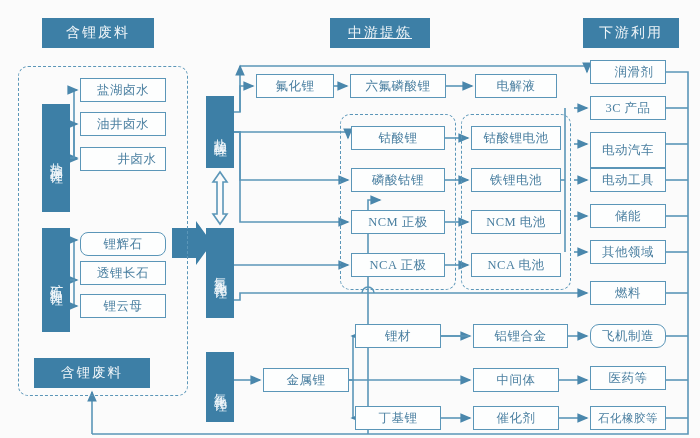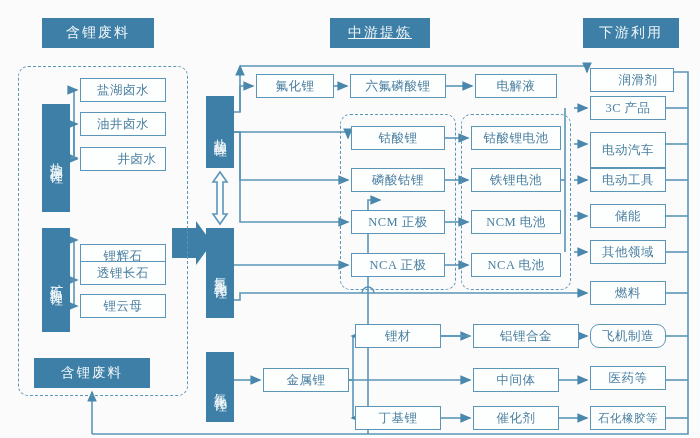--- a/index.html
+++ b/index.html
@@ -143,21 +143,21 @@
   <div class="hdr" style="left:330px;top:18px;width:100px;height:30px;text-decoration:underline;">中游提炼</div>
   <div class="hdr" style="left:583px;top:18px;width:96px;height:30px;">下游利用</div>
 
   <div class="vblock" style="left:42px;top:104px;width:28px;height:108px;">盐湖提锂</div>
   <div class="vblock" style="left:42px;top:228px;width:28px;height:104px;">矿石提锂</div>
 
   <div class="node" style="left:80px;top:78px;width:86px;height:24px;">盐湖卤水</div>
   <div class="node" style="left:80px;top:112px;width:86px;height:24px;">油井卤水</div>
   <div class="node" style="left:80px;top:147px;width:86px;height:24px;padding-left:28px;">井卤水</div>
 
-  <div class="node" style="left:80px;top:244px;width:86px;height:24px;">锂辉石</div>
+  <div class="node" style="left:80px;top:232px;width:86px;height:24px;border-radius:8px;">锂辉石</div>
   <div class="node" style="left:80px;top:261px;width:86px;height:24px;text-align:right;">透锂长石</div>
   <div class="node" style="left:80px;top:294px;width:86px;height:24px;">锂云母</div>
 
   <div class="hblock" style="left:34px;top:358px;width:116px;height:30px;">含锂废料</div>
 
   <div class="vblock" style="left:206px;top:96px;width:28px;height:72px;">盐酸锂</div>
   <div class="vblock" style="left:206px;top:228px;width:28px;height:90px;">氢氧化锂</div>
   <div class="vblock" style="left:206px;top:352px;width:28px;height:70px;">氧化锂</div>
 
   <div class="node" style="left:256px;top:74px;width:78px;height:24px;">氟化锂</div>
@@ -170,25 +170,25 @@
 
   <div class="node" style="left:475px;top:74px;width:82px;height:24px;">电解液</div>
   <div class="node" style="left:471px;top:126px;width:90px;height:24px;">钴酸锂电池</div>
   <div class="node" style="left:471px;top:168px;width:90px;height:24px;">铁锂电池</div>
   <div class="node" style="left:471px;top:210px;width:90px;height:24px;">NCM 电池</div>
   <div class="node" style="left:471px;top:253px;width:90px;height:24px;">NCA 电池</div>
 
   <div class="node" style="left:355px;top:324px;width:86px;height:24px;">锂材</div>
   <div class="node" style="left:263px;top:368px;width:86px;height:24px;">金属锂</div>
   <div class="node" style="left:355px;top:406px;width:86px;height:24px;">丁基锂</div>
-  <div class="node" style="left:473px;top:324px;width:106px;height:24px;">铝锂合金</div>
+  <div class="node" style="left:473px;top:324px;width:95px;height:24px;">铝锂合金</div>
   <div class="node" style="left:473px;top:368px;width:86px;height:24px;">中间体</div>
   <div class="node" style="left:473px;top:406px;width:86px;height:24px;">催化剂</div>
 
-  <div class="node" style="left:590px;top:68px;width:84px;height:24px;padding-left:12px;">润滑剂</div>
+  <div class="node" style="left:590px;top:60px;width:76px;height:24px;padding-left:12px;">润滑剂</div>
   <div class="node" style="left:590px;top:96px;width:76px;height:24px;">3C 产品</div>
   <div class="node" style="left:590px;top:132px;width:76px;height:36px;">电动汽车</div>
   <div class="node" style="left:590px;top:168px;width:76px;height:24px;">电动工具</div>
   <div class="node" style="left:590px;top:204px;width:76px;height:24px;">储能</div>
   <div class="node" style="left:590px;top:240px;width:76px;height:24px;text-align:right;">其他领域</div>
   <div class="node" style="left:590px;top:281px;width:76px;height:24px;">燃料</div>
   <div class="node" style="left:590px;top:324px;width:76px;height:24px;border-radius:9px;">飞机制造</div>
   <div class="node" style="left:590px;top:366px;width:76px;height:24px;">医药等</div>
   <div class="node" style="left:590px;top:406px;width:76px;height:24px;font-size:11.5px;">石化橡胶等</div>
 

